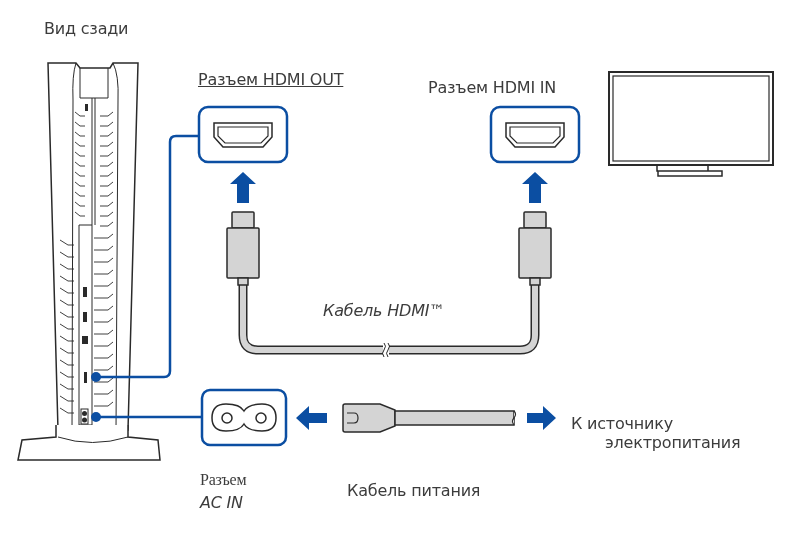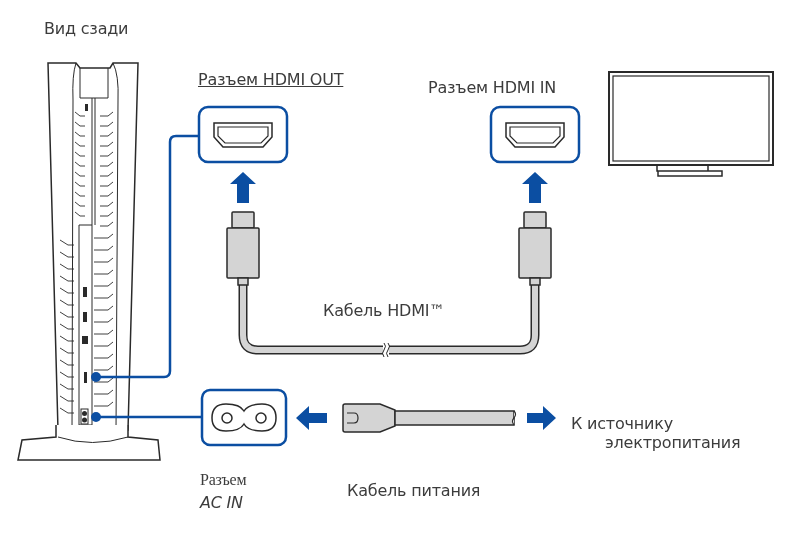--- a/index.html
+++ b/index.html
@@ -163,18 +163,18 @@
     <rect x="395" y="411" width="119" height="14" fill="#d4d4d4" stroke="#2a2a2a" stroke-width="1.5"></rect>
     <path d="M514,411 q3,3 0,7 q-3,3 0,7" fill="#fff" stroke="#2a2a2a" stroke-width="1.2"></path>
   </g>
 
   <path d="M556,418 L543,406 L543,413 L527,413 L527,423 L543,423 L543,430 Z" fill="#0b4ea2"></path>
 </svg>
 
 <div class="lbl" style="left:44px; top:18px;">Вид сзади</div>
 <div class="lbl" style="left:198px; top:69px;text-decoration:underline;">Разъем HDMI OUT</div>
 <div class="lbl" style="left:428px; top:69px;margin-top:8px;">Разъем HDMI IN</div>
-<div class="lbl" style="left:323px; top:300px;">Кабель HDMI™</div>
+<div class="lbl" style="left:323px; top:300px;font-style:italic;">Кабель HDMI™</div>
 <div class="lbl" style="left:200px; top:469px;font-family:Liberation Serif, serif;">Разъем</div>
 <div class="lbl" style="left:200px; top:492px;font-style:italic;">AC IN</div>
 <div class="lbl" style="left:347px; top:480px;">Кабель питания</div>
 <div class="lbl" style="left:571px; top:413px;">К источнику</div>
 <div class="lbl" style="left:571px; top:432px;margin-left:34px;">электропитания</div>
 
 </body></html>

